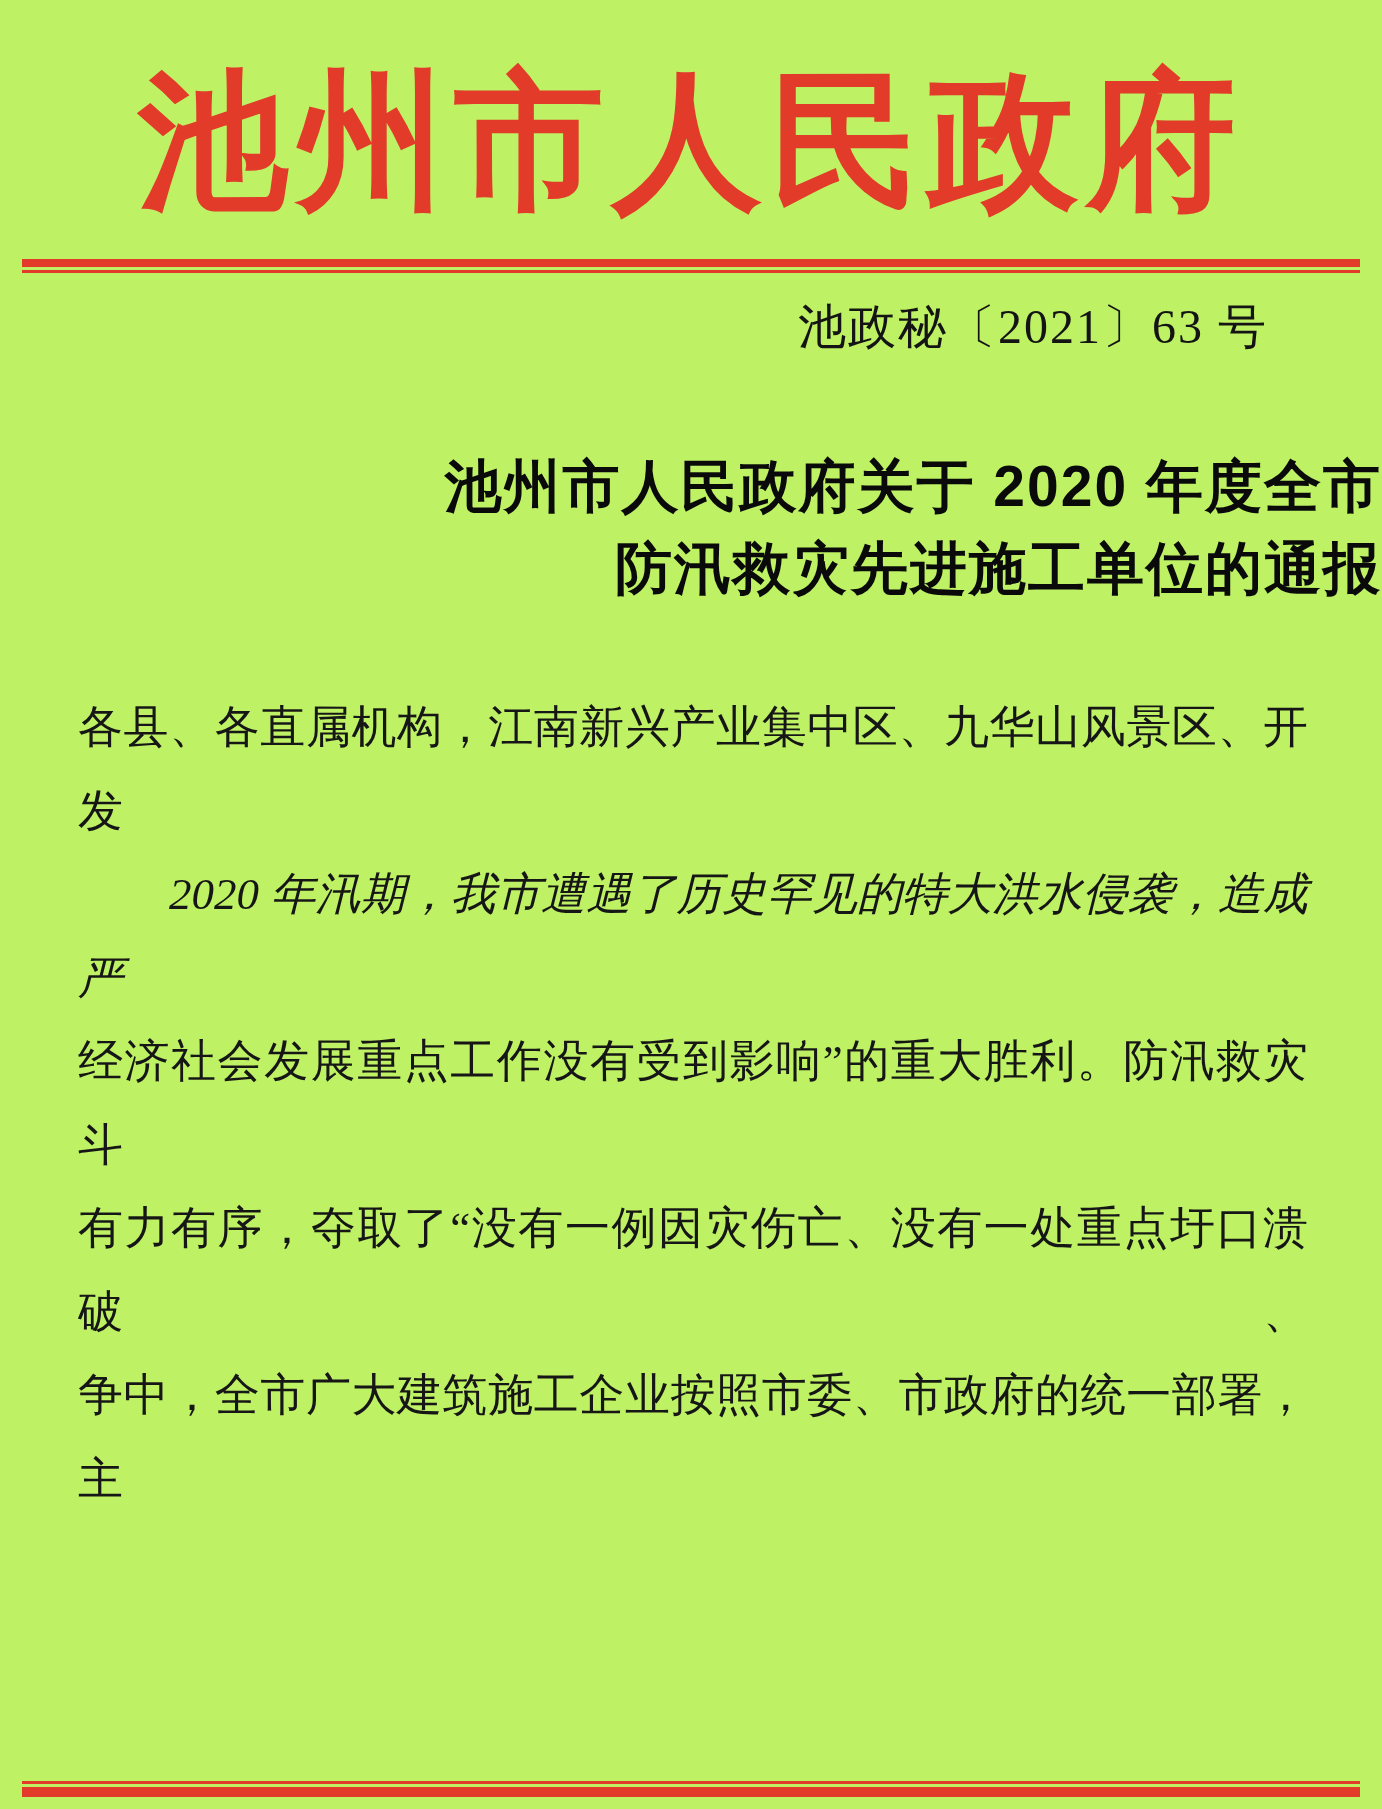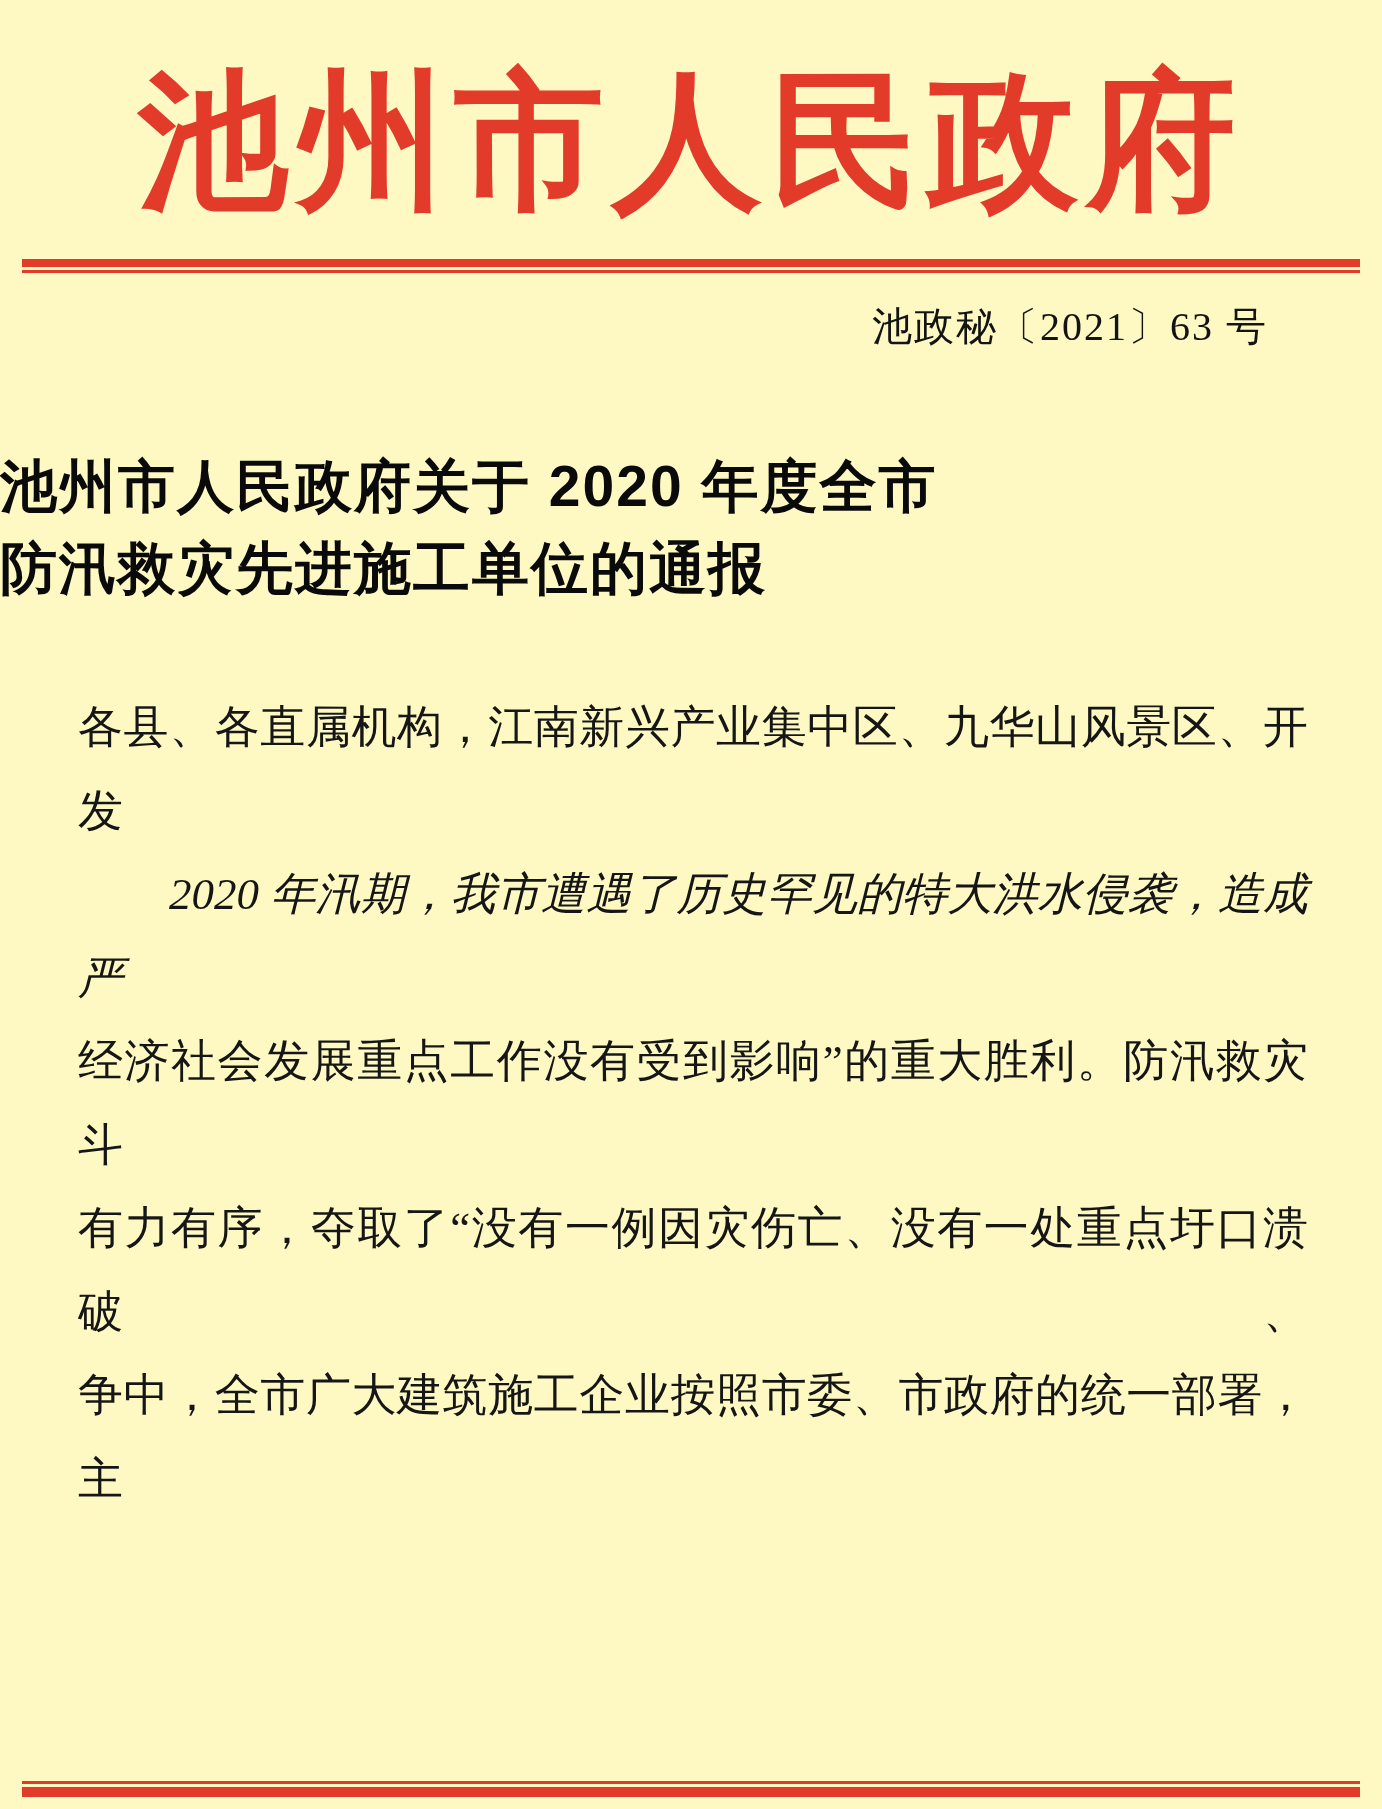--- a/index.html
+++ b/index.html
@@ -4,21 +4,21 @@
 <style>
   html, body {
     margin: 0;
     padding: 0;
     background: #ffffff;
   }
   .page {
     position: relative;
     width: 1382px;
     height: 1809px;
-    background: #fef9c3;
+    background: #bef264;
     overflow: hidden;
     font-family: "Liberation Serif", "DejaVu Serif", serif;
     color: var(--text, #111111);
   }
 
   
   .org-header {
     position: absolute;
     top: 62px;
     left: 0;
@@ -43,34 +43,34 @@
   .rule-top-thick   { top: 259px; height: 8px; }
   .rule-top-thin    { top: 270px; height: 3px; }
   .rule-bottom-thin  { top: 1781px; height: 3px; }
   .rule-bottom-thick { top: 1787px; height: 10px; }
 
   
   .doc-number {
     position: absolute;
     top: 303px;
     right: 114px;
-    font-size: 40px;
+    font-size: 48px;
     line-height: 48px;
     letter-spacing: 2px;
     color: #141414;
     white-space: nowrap;
   }
 
   
   .doc-title {
     position: absolute;
     top: 445px;
     left: 0;
     width: 100%;
-    text-align: left;
+    text-align: right;
     font-family: "Liberation Sans", "DejaVu Sans", sans-serif;
     font-weight: bold;
     font-size: 57px;
     line-height: 82px;
     letter-spacing: 2px;
     color: #0a0a0a;
   }
 
   
   .body-text {

